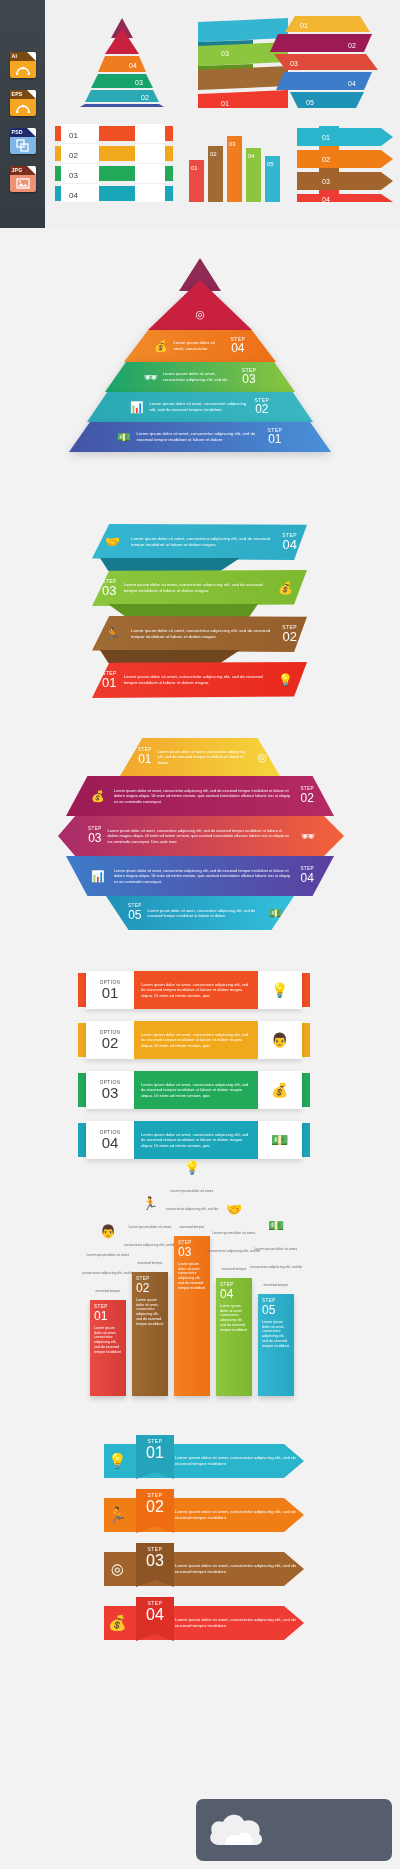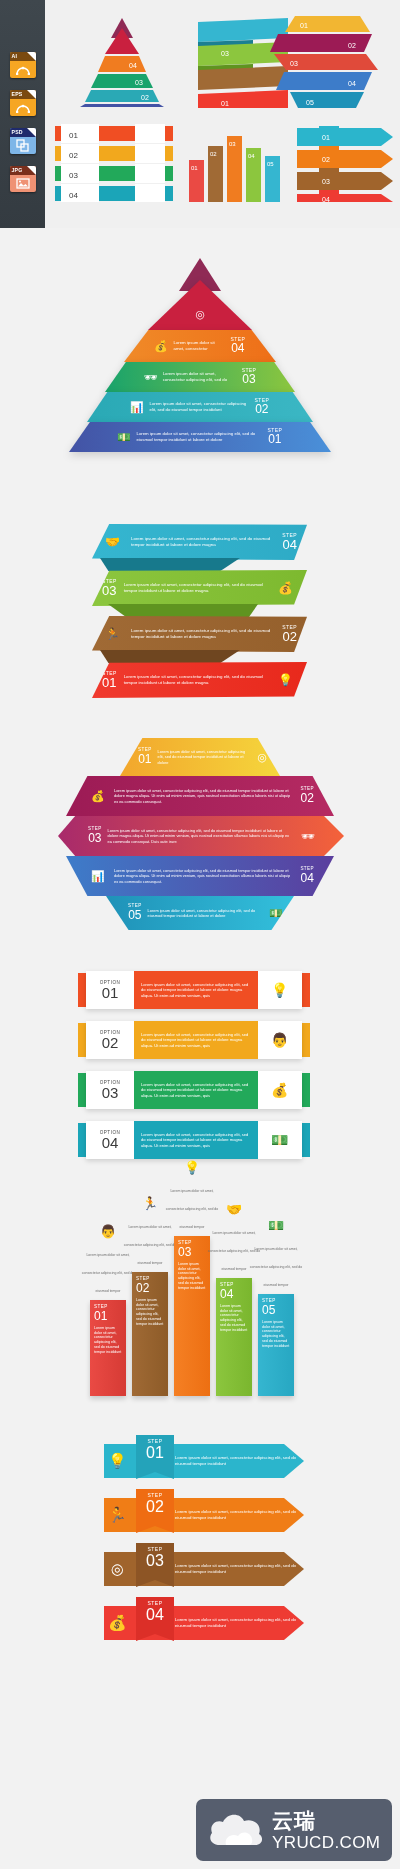--- a/index.html
+++ b/index.html
@@ -664,17 +664,13 @@
   </div>
 </div>
 
 <div class="watermark">
   <div class="wm-cloud">
     <svg width="62" height="42" viewBox="0 0 62 42">
       <path d="M14 36 C5 36 2 29 6 24 C3 16 10 10 17 13 C21 4 34 3 38 12 C49 9 56 17 53 25 C58 28 57 36 49 36 Z" fill="#f0f0f2"></path>
       <path d="M20 36 C18 28 26 24 32 27 C36 21 45 23 46 30 C47 33 45 36 43 36 Z" fill="#ffffff"></path>
     </svg>
   </div>
-  <div class="wm-text">
-    <div class="wm-cn">云瑞</div>
-    <div class="wm-en">YRUCD.COM</div>
-  </div>
 </div>
 
 </body></html>

